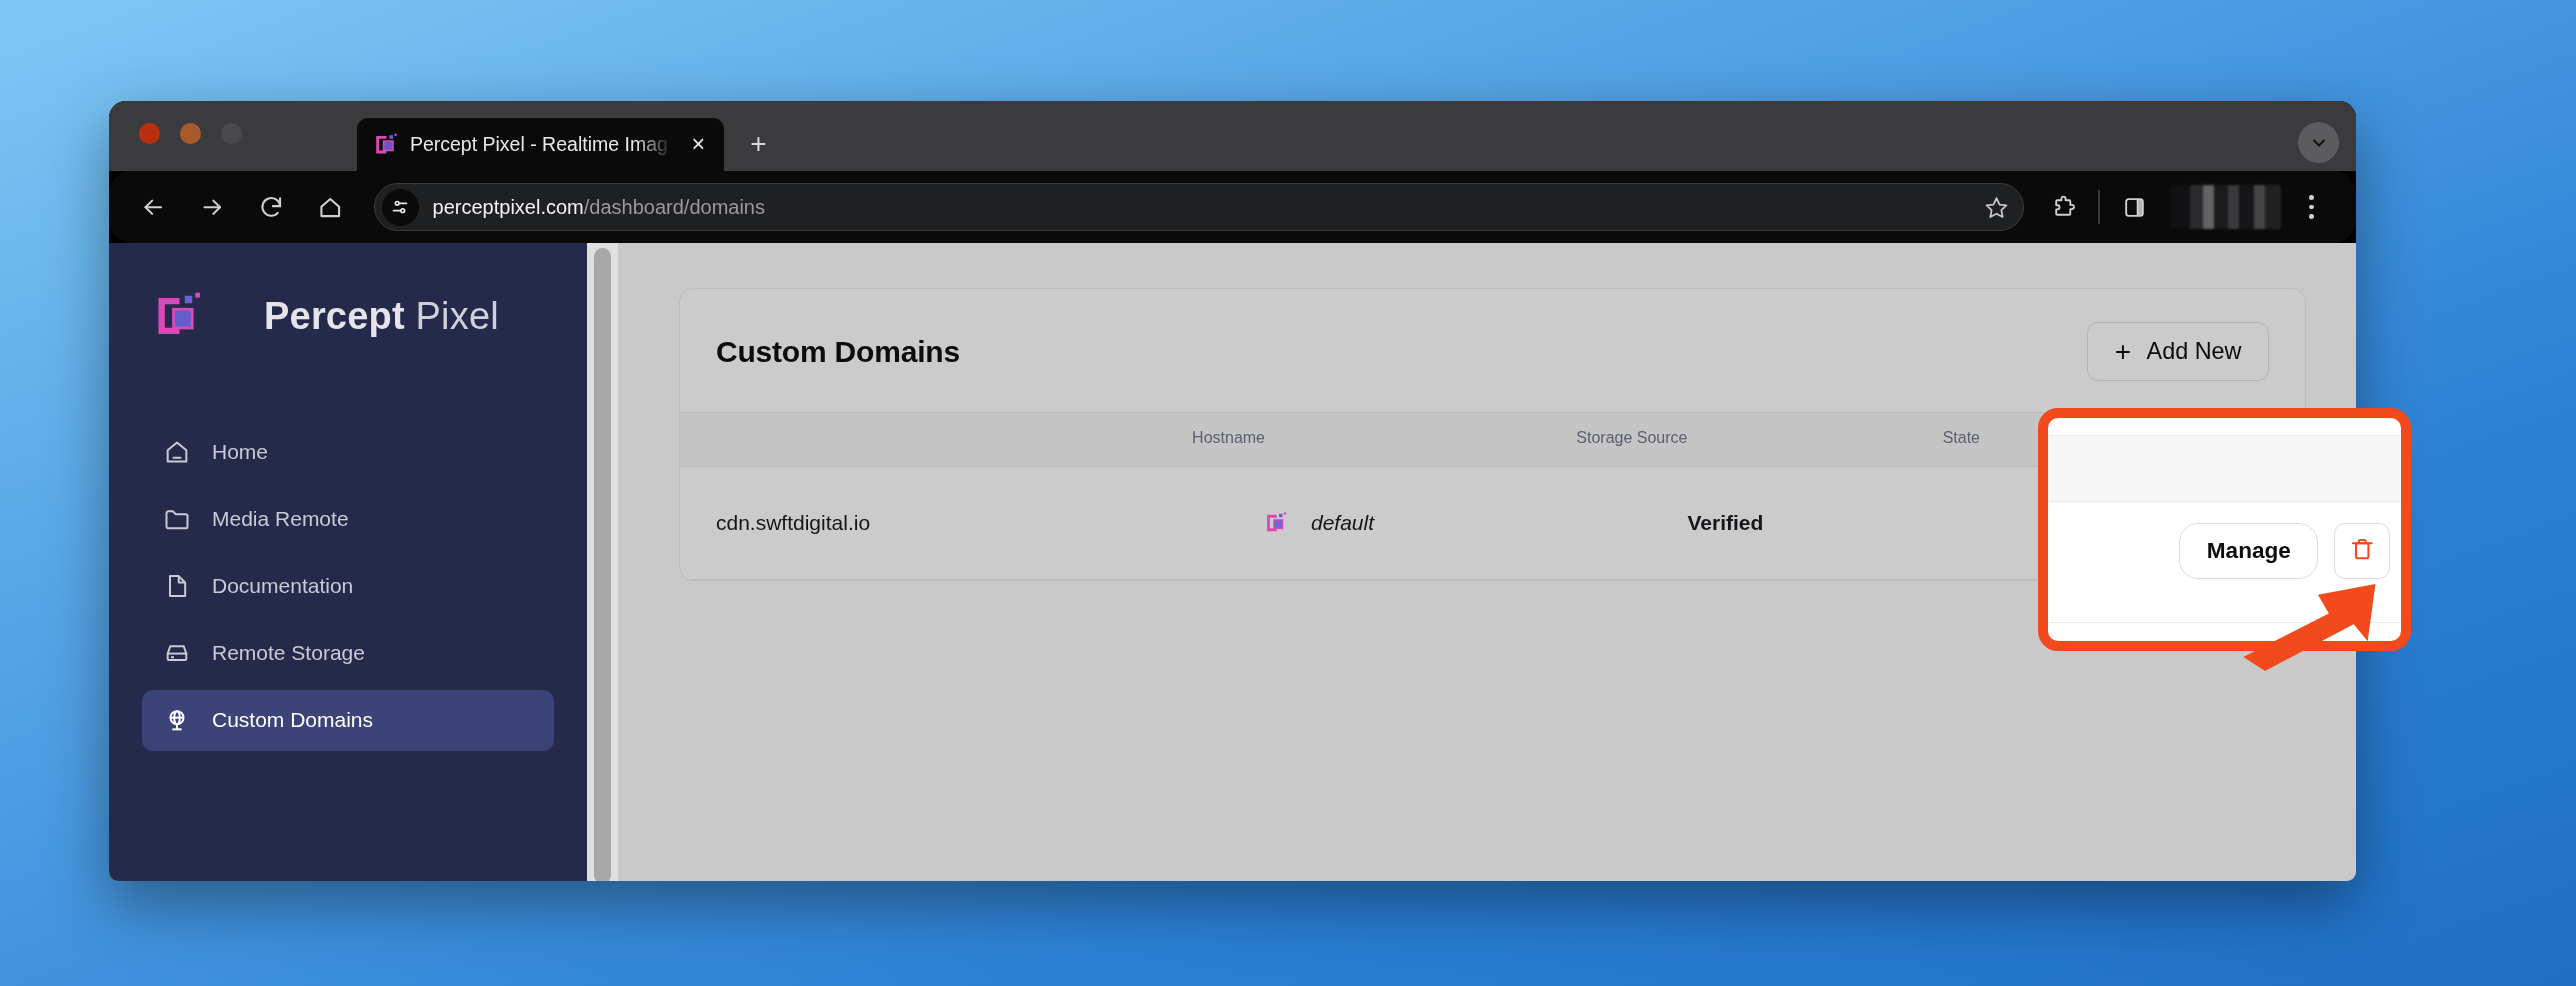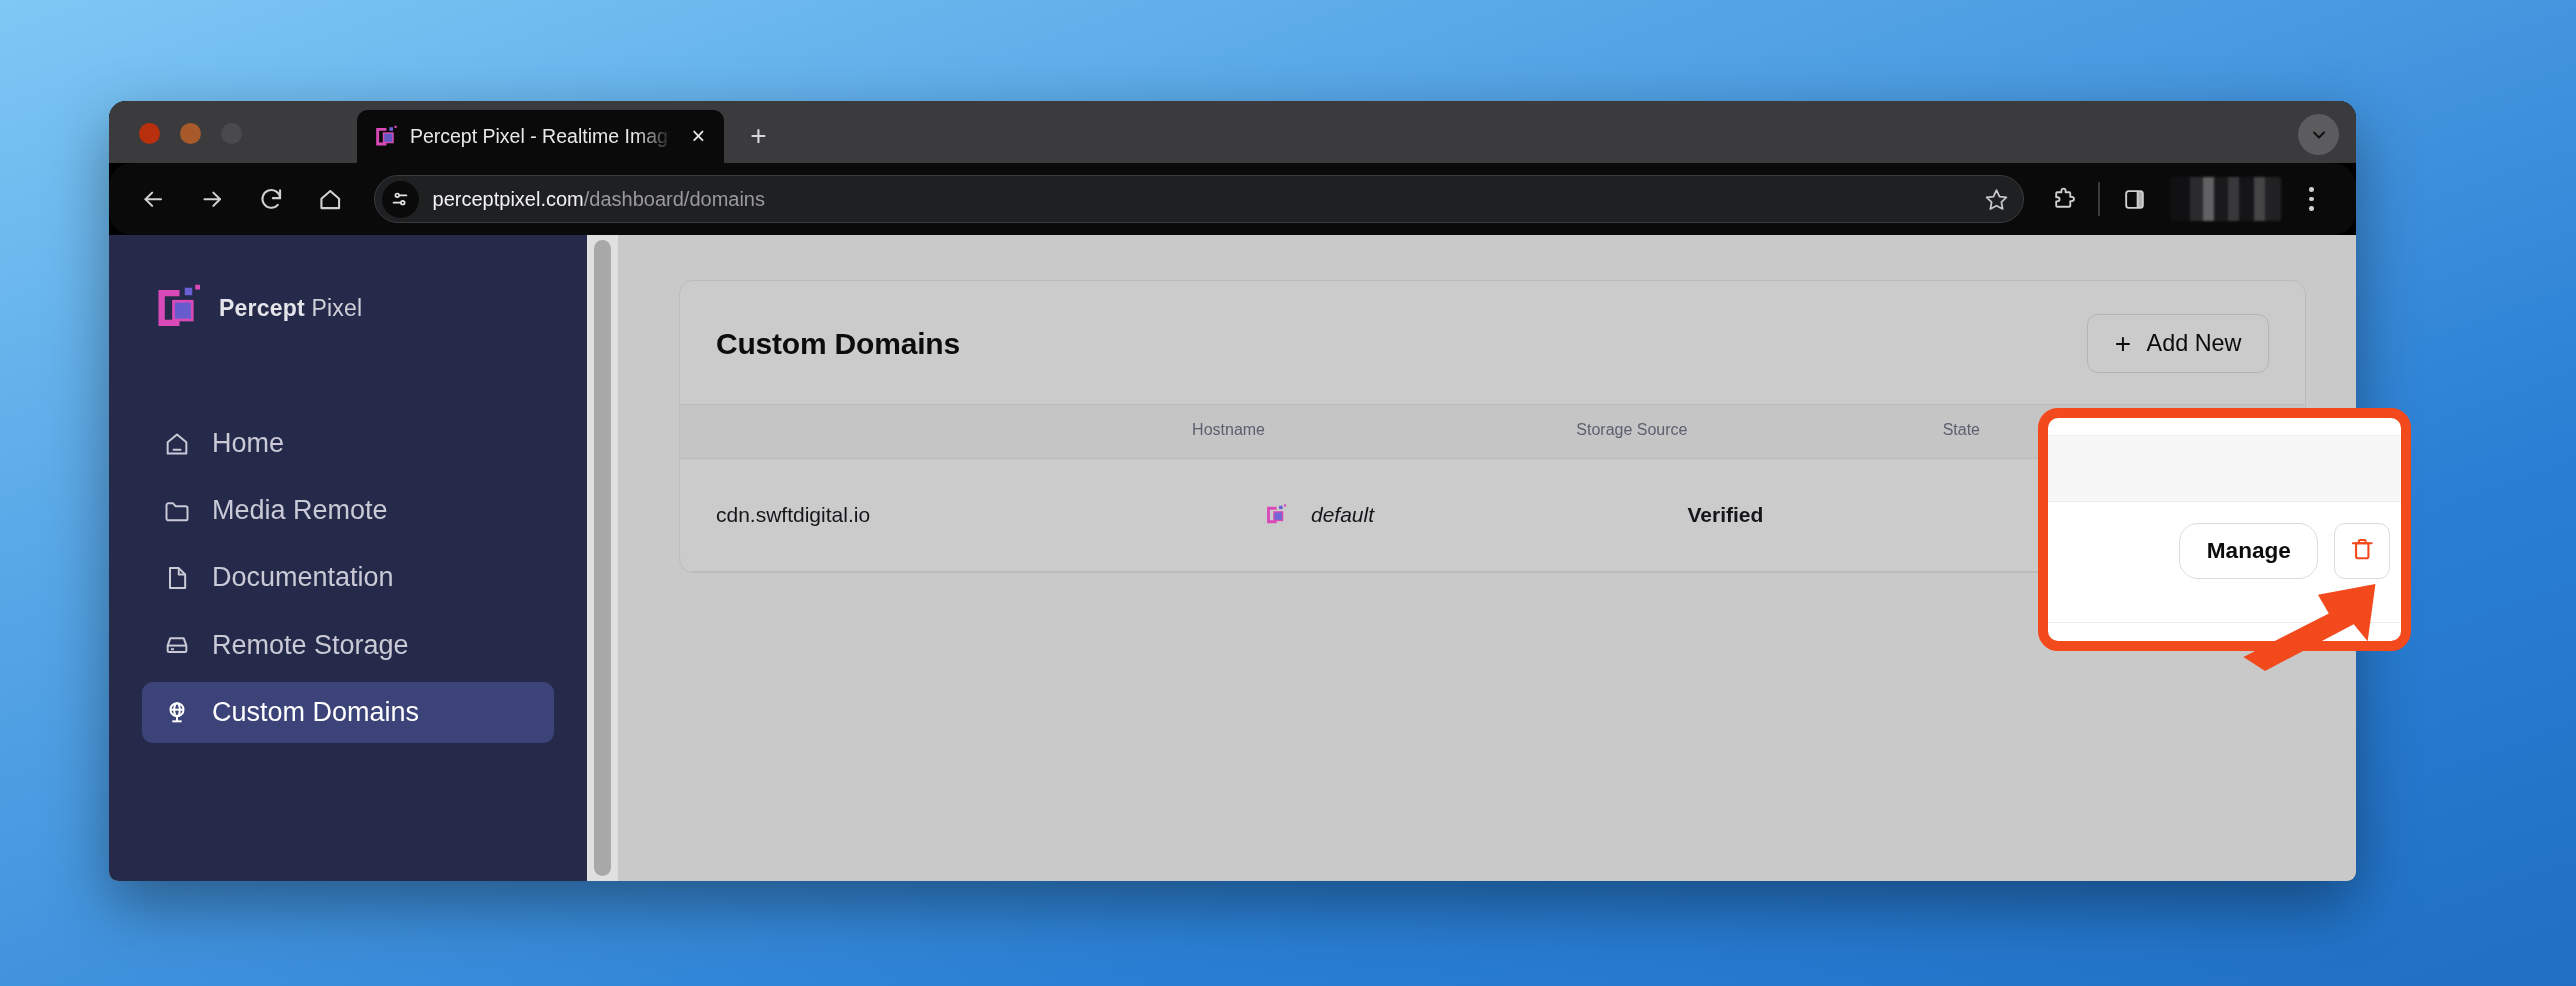--- a/index.html
+++ b/index.html
@@ -24,21 +24,21 @@
     width: 2247px;
     height: 780px;
     border-radius: 17px 17px 9.4px 9.4px;
     background: #000;
     overflow: hidden;
     box-shadow: 0 23.4px 62px rgba(0,0,0,0.38);
   }
 
   
   .tab-strip {
-    height: 62px;
+    height: 70px;
     background: #3b3b3d;
     position: relative;
     display: flex;
     align-items: flex-end;
     padding-left: 40px;
   }
   .traffic-lights {
     position: absolute;
     left: 30px;
     top: 22px;
@@ -190,38 +190,39 @@
   }
   .brand {
     display: flex;
     align-items: center;
     gap: 17px;
     padding: 19px 0 0 45px;
     margin-bottom: 81px;
   }
   .brand-mark { width: 48px; height: 48px; flex: 0 0 48px; position: relative; }
   .brand-text {
-    font-size: 23px;
+    font-size: 38px;
     color: #d6d6dc;
     letter-spacing: 0.2px;
     white-space: nowrap;
+    margin-left: 45px;
   }
   .brand-text b { font-weight: 700; color: #e4e4ea; }
   .brand-text span { font-weight: 400; color: #d0d0d8; }
 
   .nav { display: flex; flex-direction: column; gap: 6.2px; padding: 0 33px; }
   .nav-item {
     display: flex;
     align-items: center;
     gap: 20px;
     height: 61px;
     padding: 0 20px;
     border-radius: 11px;
     color: #c9cad6;
-    font-size: 27px;
+    font-size: 21px;
   }
   .nav-item.active { background: #3b4379; color: #ffffff; }
   .nav-ico { width: 30px; height: 30px; flex: 0 0 30px; display: flex; align-items: center; justify-content: center; }
 
   
   .scroll-gutter {
     width: 31px;
     flex: 0 0 31px;
     background: #e0e0e0;
     display: flex;

